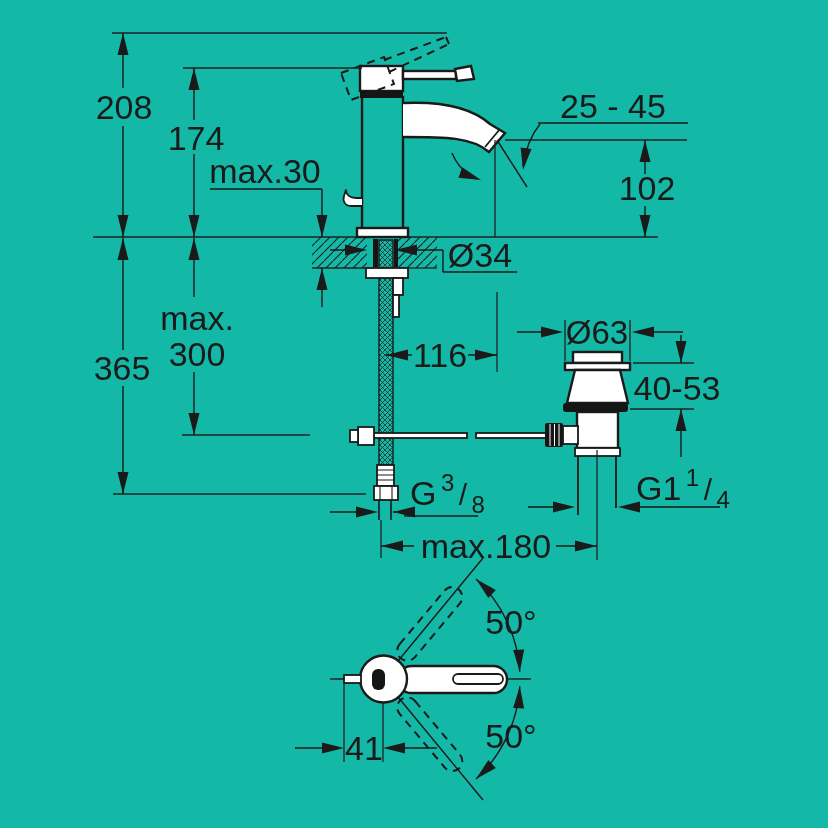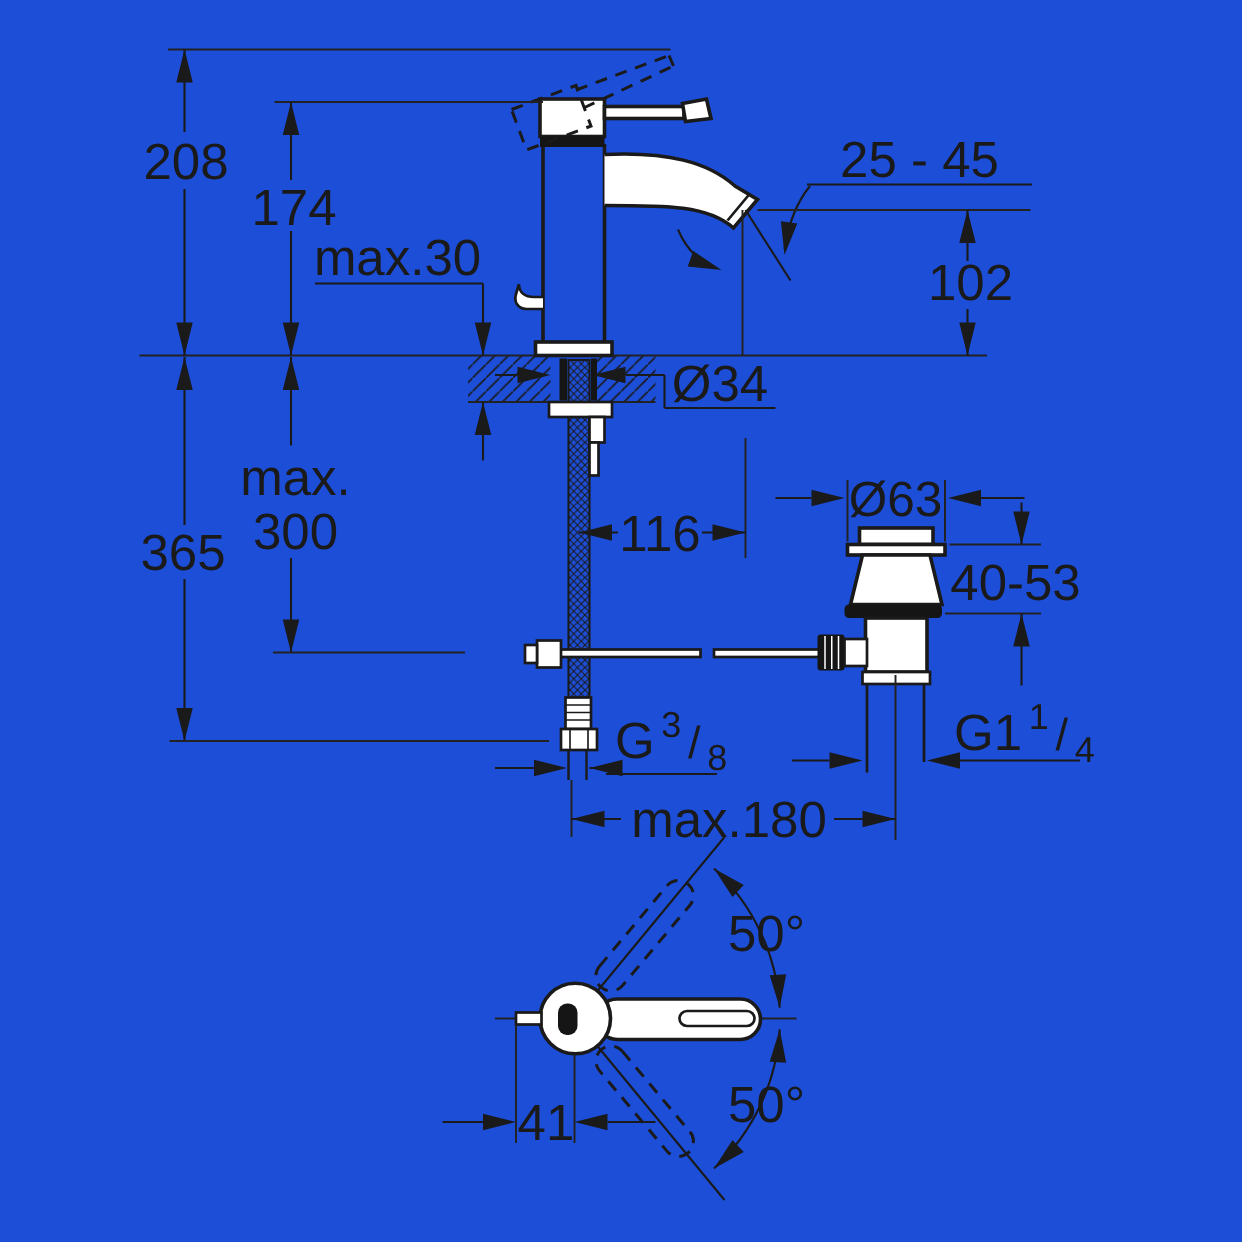--- a/index.html
+++ b/index.html
@@ -1,16 +1,16 @@
 <!DOCTYPE html>
 <html><head>
 <meta charset="utf-8">
 <style>
   html,body{margin:0;padding:0;background:#fff;}
-  .stage{width:828px;height:828px;background:#1d4ed8;position:relative;font-family:"Liberation Sans",sans-serif;}
+  .stage{width:828px;height:828px;background:#14b8a6;position:relative;font-family:"Liberation Sans",sans-serif;}
   svg{display:block;}
   text{fill:#1a1a1a;font-family:"Liberation Sans",sans-serif;}
   .dim-text{font-size:34px;}
   .dim-text-sm{font-size:33px;}
   .outline{fill:#fff;stroke:#1a1a1a;stroke-width:2.4;}
   .outline-thin{fill:#fff;stroke:#1a1a1a;stroke-width:1.8;}
   .dimline{stroke:#1a1a1a;stroke-width:1.4;fill:none;}
   .extline{stroke:#222;stroke-width:1.3;fill:none;}
   .dash{stroke:#1a1a1a;stroke-width:2;fill:none;stroke-dasharray:8 6;}
   .arrow{fill:#1a1a1a;stroke:none;}

